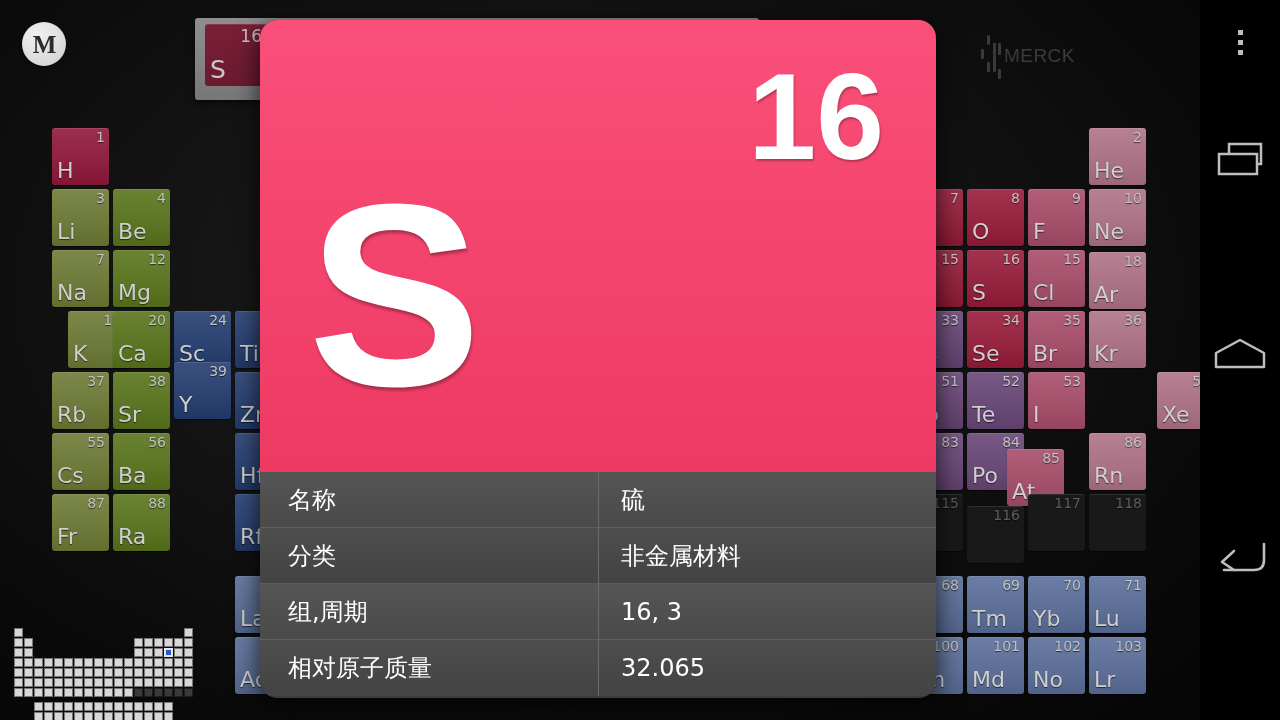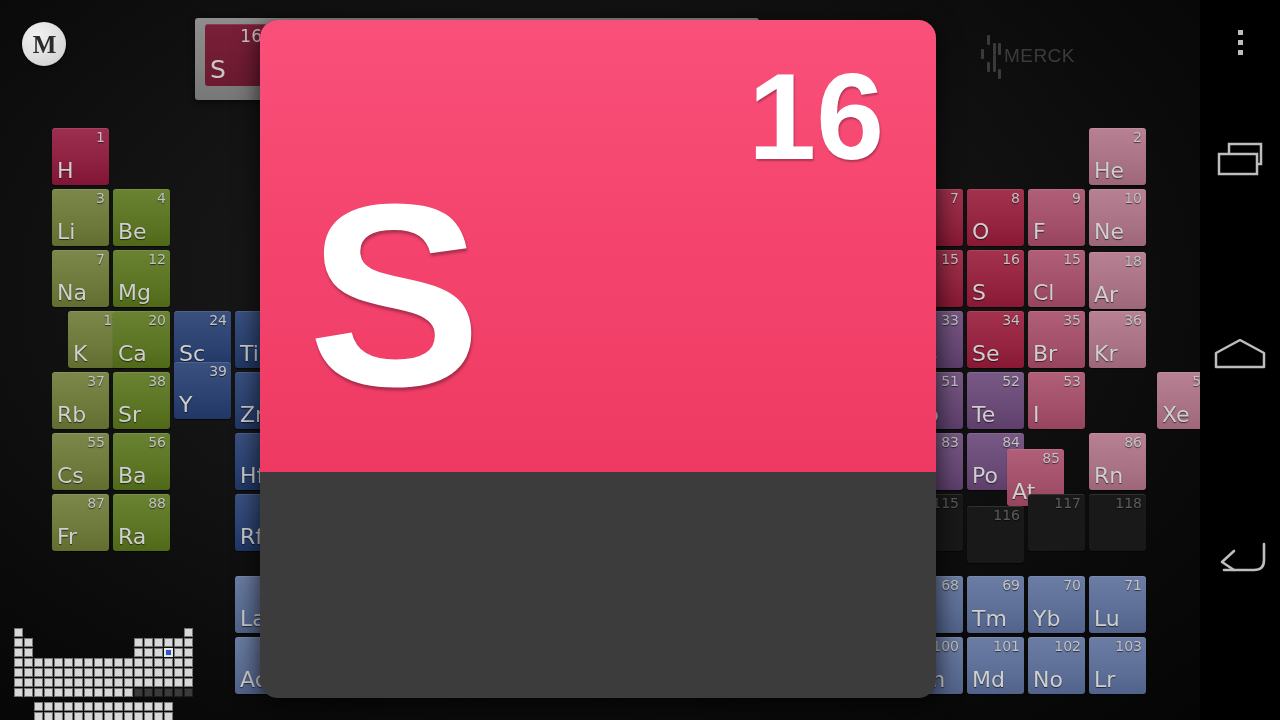--- a/index.html
+++ b/index.html
@@ -416,20 +416,38 @@
         <span class="num">16</span>
         <span class="sym">S</span>
       </div>
     </div>
 
     <div class="card">
       <div class="card-head">
         <div class="atomic-number">16</div>
         <div class="symbol">S</div>
       </div>
+      <div class="props" id="props">
+          <div class="prop-row">
+            <div class="prop-key">名称</div>
+            <div class="prop-val">硫</div>
+          </div>
+          <div class="prop-row">
+            <div class="prop-key">分类</div>
+            <div class="prop-val">非金属材料</div>
+          </div>
+          <div class="prop-row">
+            <div class="prop-key">组,周期</div>
+            <div class="prop-val">16, 3</div>
+          </div>
+          <div class="prop-row">
+            <div class="prop-key">相对原子质量</div>
+            <div class="prop-val">32.065</div>
+          </div>
+        </div>
     </div>
 
     <div class="minimap" id="minimap">
         <div class="mm-cell" style="left: 0px; top: 0px;"></div>
         <div class="mm-cell" style="left: 170px; top: 0px;"></div>
         <div class="mm-cell" style="left: 0px; top: 10px;"></div>
         <div class="mm-cell" style="left: 10px; top: 10px;"></div>
         <div class="mm-cell" style="left: 120px; top: 10px;"></div>
         <div class="mm-cell" style="left: 130px; top: 10px;"></div>
         <div class="mm-cell" style="left: 140px; top: 10px;"></div>

